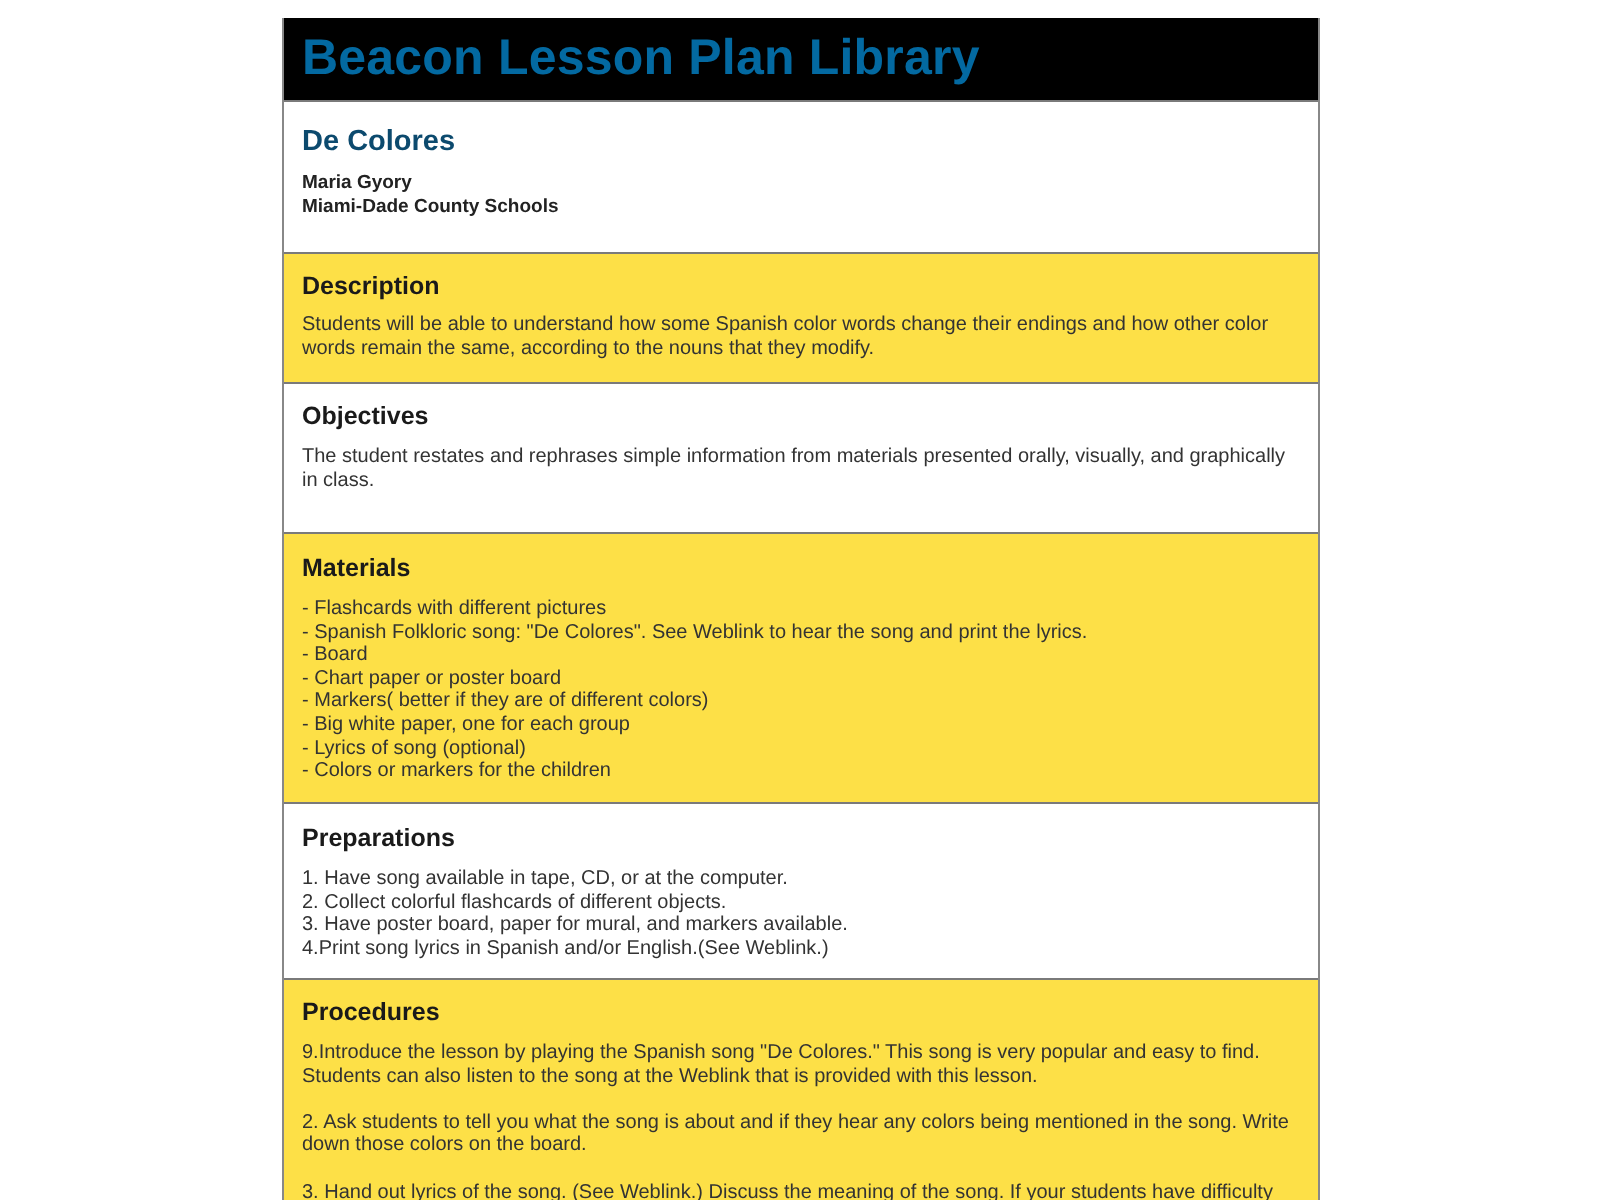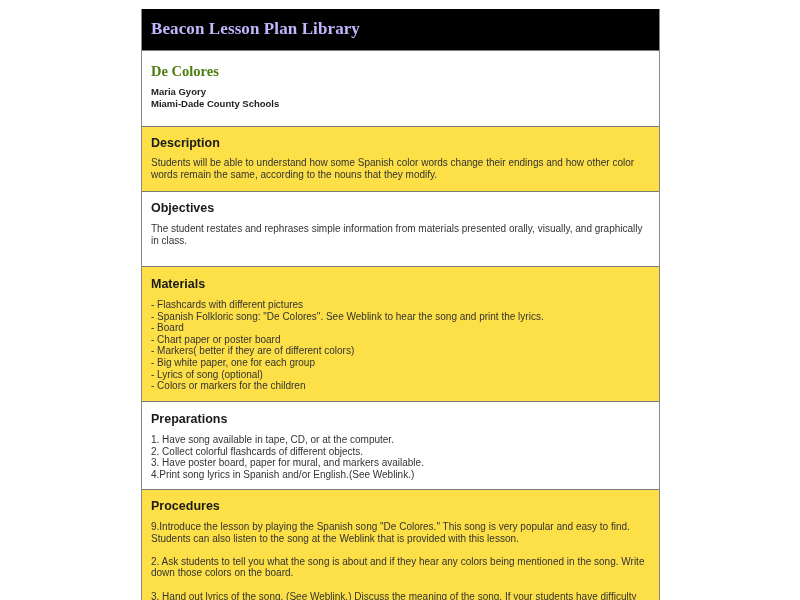--- a/index.html
+++ b/index.html
@@ -22,46 +22,44 @@
       box-sizing: border-box;
     }
     .header {
       background: #000000;
       height: 41px;
       box-sizing: border-box;
       padding: 9px 0 0 9px;
     }
     .header h1 {
       margin: 0;
-      color: #c4b5fd;
-      font-size: 17px;
+      color: #0369a1;
+      font-size: 25px;
       font-weight: bold;
       line-height: 22px;
       letter-spacing: 0.1px;
-      font-family: Liberation Serif, serif;
     }
     .section {
       border-top: 1px solid #7a7a7a;
       box-sizing: border-box;
       padding: 0 9px;
     }
     .section.gray { background: #fde047; }
     .section.white { background: #ffffff; }
     .title-section {
       border-top: 1px solid #7a7a7a;
       height: 76px;
       padding-top: 11px;
     }
     .title-section h2 {
       margin: 0;
       font-size: 14.5px;
       font-weight: bold;
       line-height: 18px;
-      color: #4d7c0f;
-      font-family: Liberation Serif, serif;
+      color: #0c4a6e;
     }
     .author {
       margin-top: 6px;
       font-size: 9.5px;
       font-weight: bold;
       line-height: 11.5px;
       color: #222222;
     }
     .sec-head {
       margin: 0;

